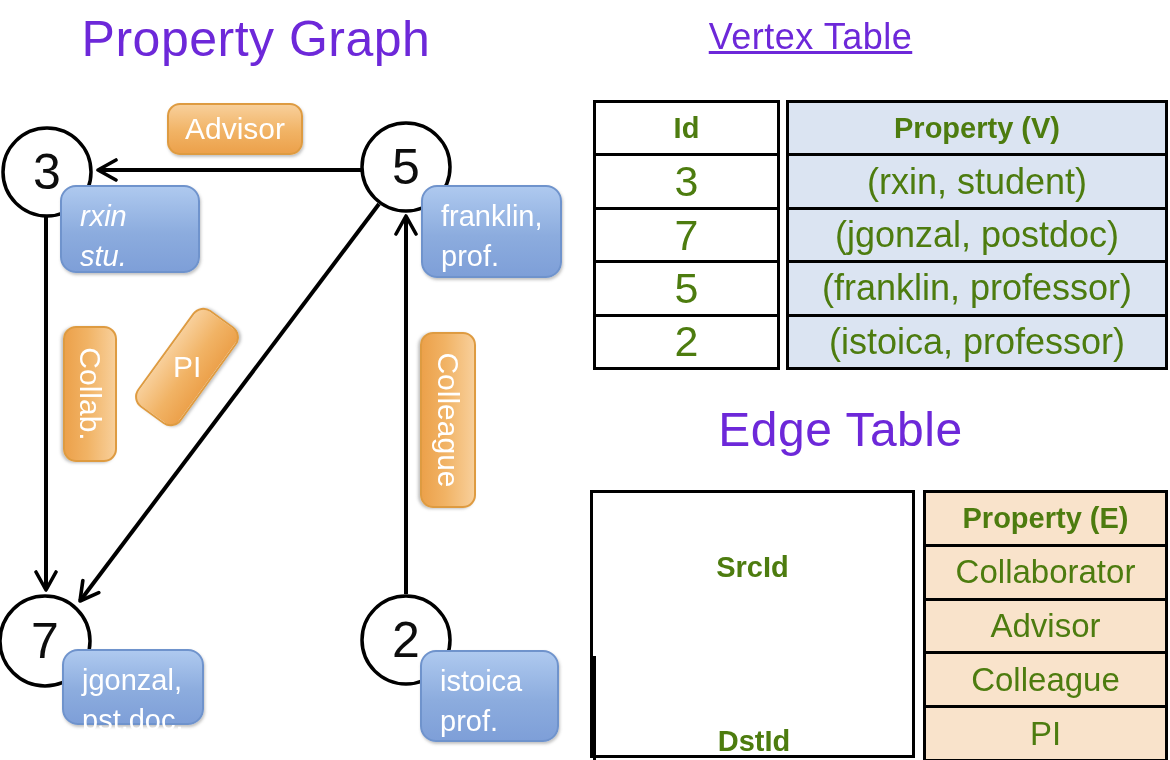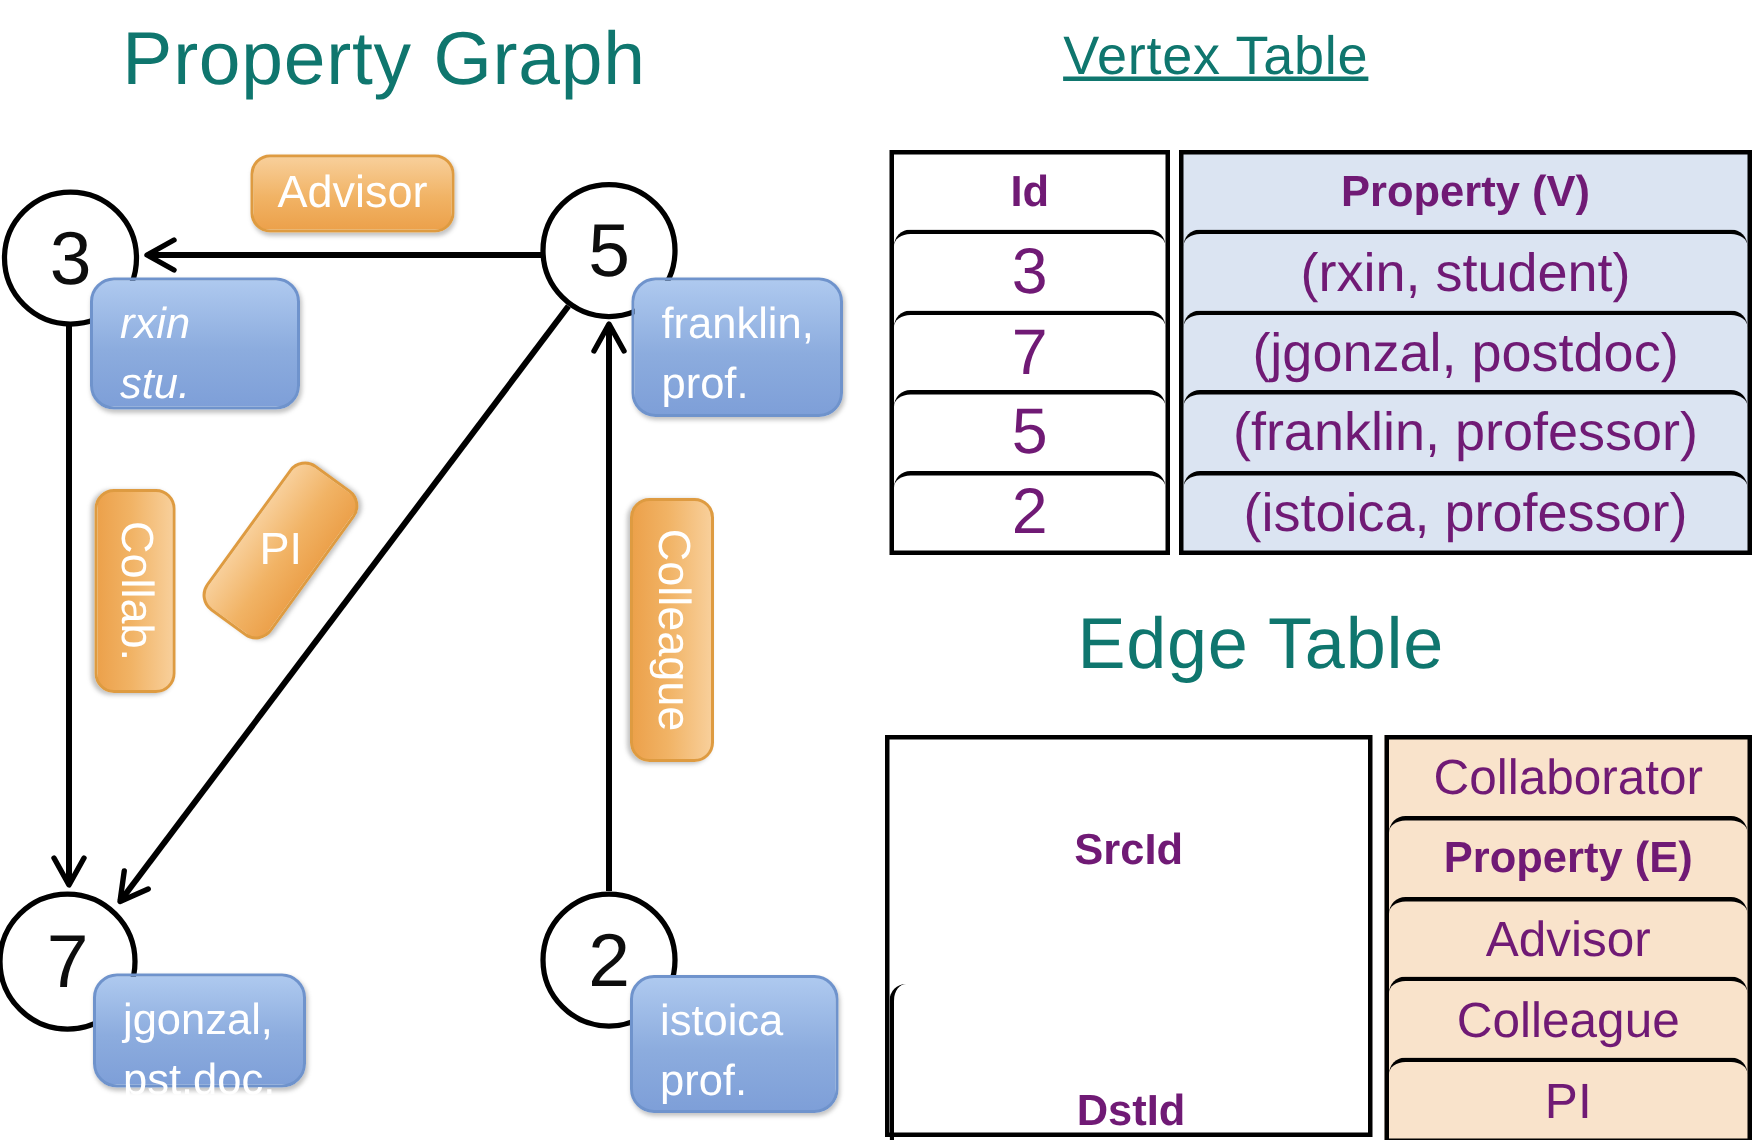--- a/index.html
+++ b/index.html
@@ -1,39 +1,39 @@
 <!DOCTYPE html>
 <html><head>
 <meta charset="utf-8">
 <style>
   html,body{margin:0;padding:0;background:#fff;}
   .canvas{
     position:relative;width:1170px;height:760px;overflow:hidden;background:#fff;
     font-family:"Liberation Sans",sans-serif;color:#111;
   }
   .title{position:absolute;text-align:center;font-size:50px;font-weight:400;
-    color:#0f766e;letter-spacing:0.5px;white-space:nowrap;}
+    color:#6d28d9;letter-spacing:0.5px;white-space:nowrap;}
   
   .graph-svg{position:absolute;left:0;top:0;}
   .node-num{position:absolute;width:80px;height:62px;display:flex;align-items:center;
     justify-content:center;font-size:50px;font-weight:400;color:#0d0d0d;}
   .pill{position:absolute;display:flex;align-items:center;justify-content:center;
     border-radius:13px;color:#fff;font-size:30px;
     background:linear-gradient(180deg,#f8cf9a 0%,#f1b365 55%,#eca14b 100%);
     border:2px solid #de9b41;box-shadow:1px 2px 3px rgba(120,120,120,.45);
     box-sizing:border-box;white-space:nowrap;}
   .vbox{position:absolute;border-radius:16px;color:#fff;font-size:29px;line-height:40px;
     background:linear-gradient(180deg,#aec9ef 0%,#8cacde 55%,#7e9fd8 100%);
     border:2px solid #6f93cc;box-shadow:1px 2px 3px rgba(120,120,120,.45);
     box-sizing:border-box;padding:9px 0 0 18px;}
   
   .tbox{position:absolute;border:3px solid #000;box-sizing:border-box;
     display:flex;flex-direction:column;background:#fff;}
   .trow{flex:1;display:flex;align-items:center;justify-content:center;
-    font-size:36px;color:#701a75;white-space:nowrap;border-radius:11px;}
+    font-size:36px;color:#4d7c0f;white-space:nowrap;}
   .trow + .trow{border-top:3px solid #000;}
   .trow.hdr{font-size:29px;font-weight:700;}
   .trow.num{font-size:43px;}
   .split{flex-direction:column;padding:0;align-items:stretch;}
   .cell{flex:1;display:flex;align-items:center;justify-content:center;}
   .cell.dst{border-left:3px solid #000;flex:0 0 171px;}
   .cell.src{flex:0 0 148px;}
 </style>
 </head>
 <body>
@@ -122,20 +122,20 @@
       <div class="cell src">2</div>
       <div class="cell dst">5</div>
     </div>
     <div class="trow split num">
       <div class="cell src">5</div>
       <div class="cell dst">7</div>
     </div>
   </div>
 
   <div class="tbox" style="left:923px;top:490px;width:245px;height:272px;background:#f9e3cb;">
+    <div class="trow hdr">Property (E)</div>
     <div class="trow" style="font-size:33px;">Collaborator</div>
-    <div class="trow hdr">Property (E)</div>
     <div class="trow" style="font-size:33px;">Advisor</div>
     <div class="trow" style="font-size:33px;">Colleague</div>
     <div class="trow" style="font-size:33px;">PI</div>
   </div>
 
 </div>
 
 </body></html>

